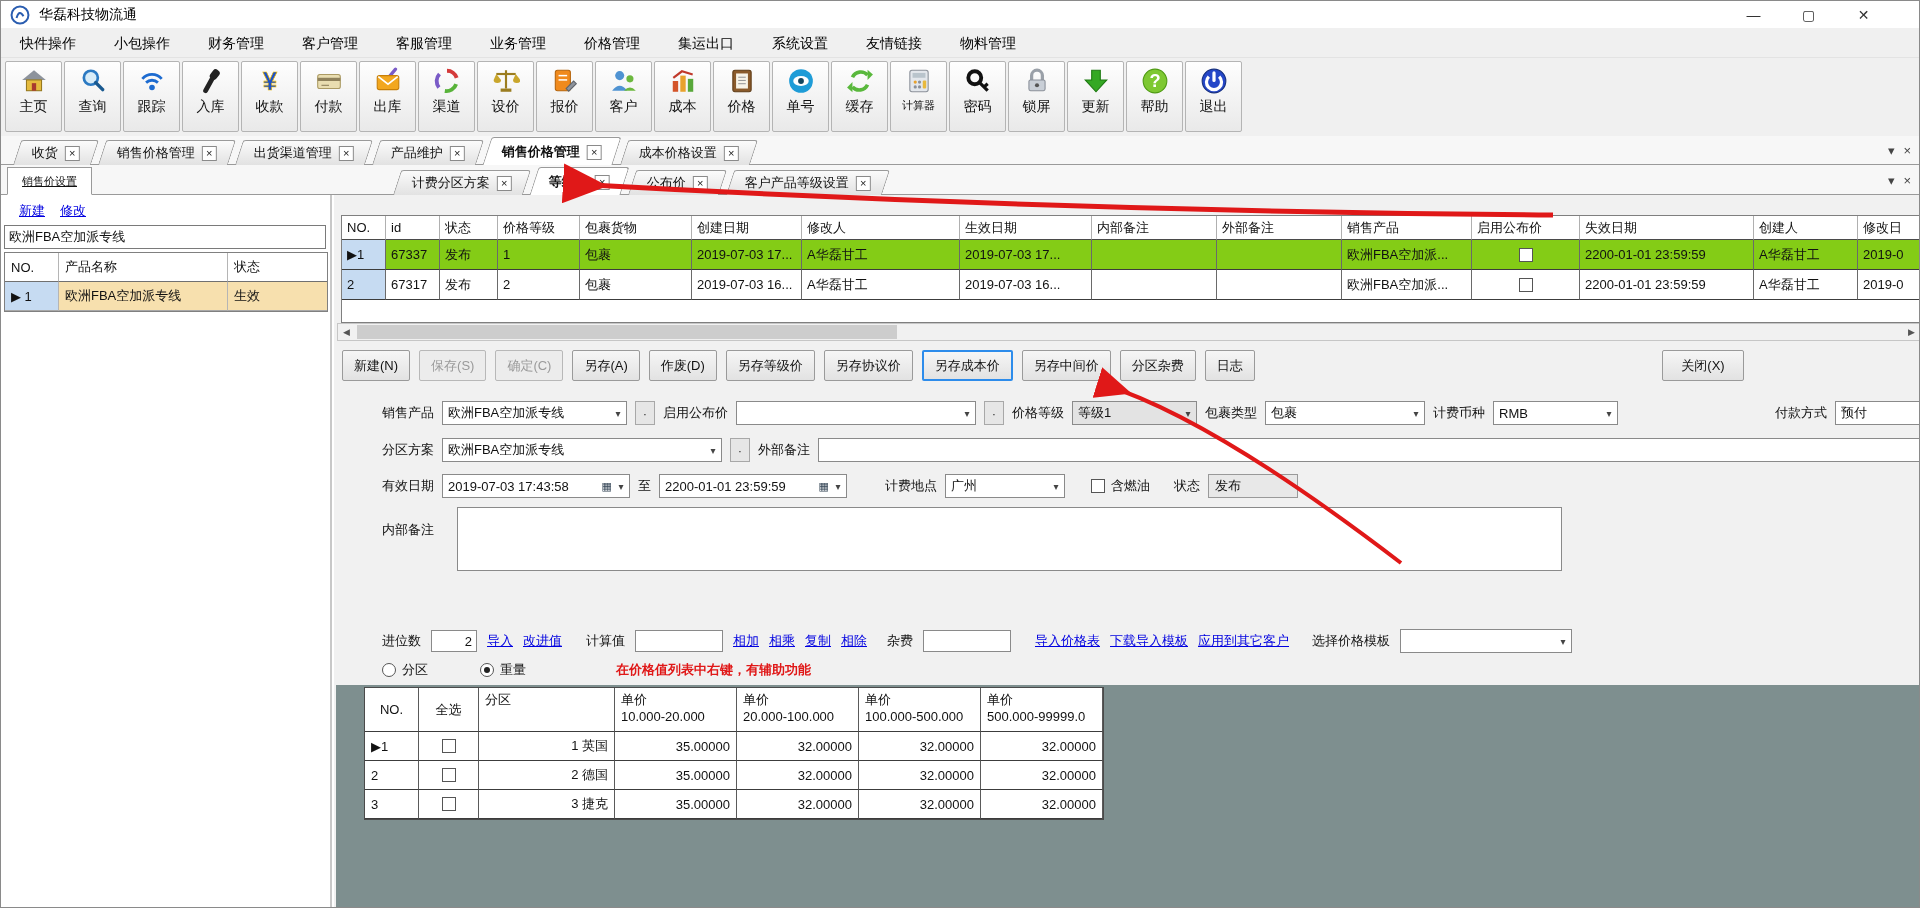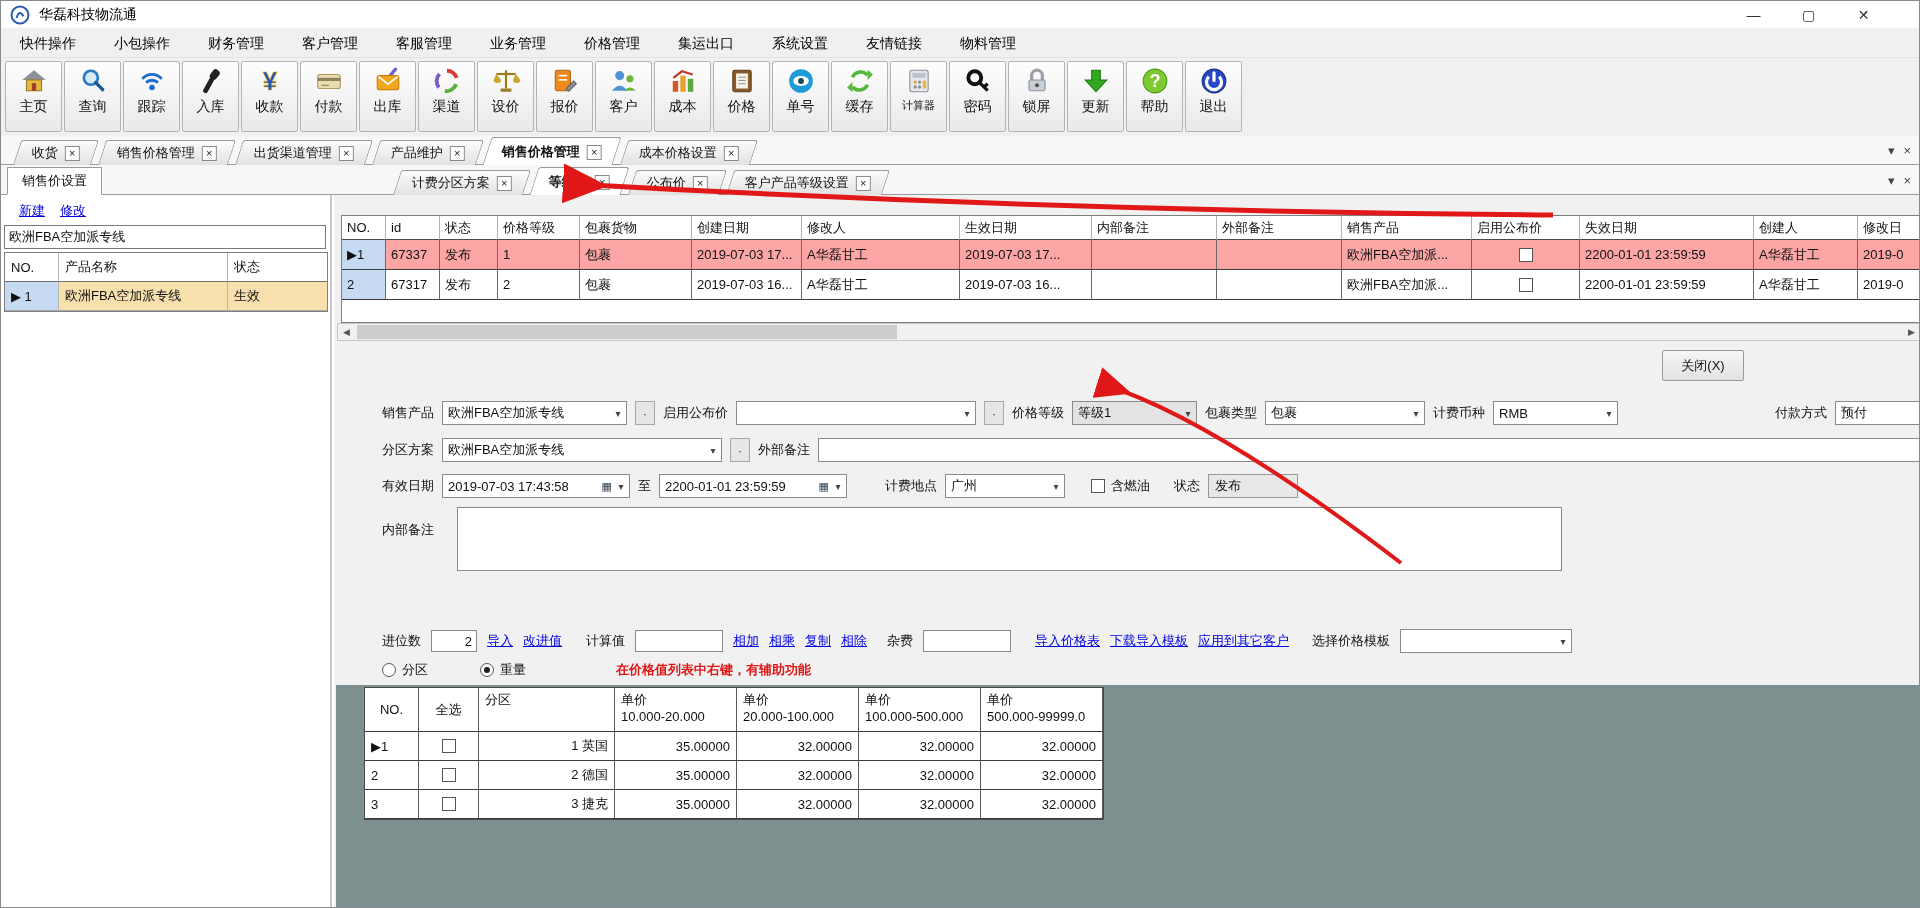--- a/index.html
+++ b/index.html
@@ -43,21 +43,21 @@
     background:linear-gradient(#fbfbfb,#e2e2e2);transform:skewX(-18deg);
     display:flex;align-items:center;padding:0 14px;}
   .tab .tin{transform:skewX(18deg);display:flex;align-items:center;gap:7px;white-space:nowrap;font-size:13px;}
   .tab.active{background:#fff;height:28px;z-index:2;}
   .tab.active .tin{font-weight:bold;}
   .tclose{width:15px;height:15px;border:1px solid #8a8a8a;background:#fff;font-size:11px;
     line-height:13px;text-align:center;color:#222;font-weight:normal;}
   .viewctl{position:absolute;right:8px;display:flex;gap:9px;align-items:center;color:#444;font-size:13px;}
   .lefttab{position:absolute;left:6px;bottom:-1px;height:28px;background:#fff;
     border:1px solid #9a9a9a;border-bottom:1px solid #fff;display:flex;align-items:center;
-    padding:0 14px;font-size:13px;z-index:2;}
+    padding:0 14px;font-size:11px;z-index:2;text-decoration:underline;}
 
   
   .leftpanel{position:absolute;left:0;top:194px;width:331px;height:714px;background:#fff;
     border-right:2px solid #c8c8c8;}
   .lp-links{padding:7px 0 0 18px;display:flex;gap:15px;}
   .link{color:#0000e0;text-decoration:underline;cursor:pointer;white-space:nowrap;}
   .lp-filter{margin:5px 3px 0 3px;width:322px;height:24px;border:1px solid #7a7a7a;
     padding:0 4px;font-size:13px;display:flex;align-items:center;background:#fff;}
   .lp-table{margin:3px 0 0 3px;width:324px;border:1px solid #808080;}
   .lp-hrow,.lp-row{display:flex;}
@@ -76,21 +76,21 @@
   .hl1{left:196px;width:26px;} .hl2{left:262px;width:55px;}
   .pb-refresh{position:absolute;left:224px;top:2px;}
   .pb-hint{position:absolute;left:328px;top:4px;color:#737373;font-weight:bold;font-size:13px;}
 
   .gridwrap{position:absolute;left:7px;top:20px;width:1582px;height:108px;background:#fff;
     border:1px solid #7f7f7f;overflow:hidden;}
   .grow{display:flex;}
   .gcell{flex:none;padding:0 5px;display:flex;align-items:center;overflow:hidden;white-space:nowrap;}
   .ghead .gcell{height:24px;border-right:1px solid #b0b0b0;border-bottom:1px solid #4a4a4a;background:#fff;}
   .gbody .gcell{height:30px;border-right:1px solid #6a6a6a;border-bottom:1px solid #3c3c3c;}
-  .grow.sel .gcell{background:#fca5a5;}
+  .grow.sel .gcell{background:#84cc16;}
   .gcell.ind{background:#c6dbf2 !important;}
   .checkbox{width:14px;height:14px;border:1px solid #555;background:#fff;margin:0 auto;}
 
   .hscroll{position:absolute;left:3px;top:128px;width:1584px;height:18px;background:#f1f1f1;
     border:1px solid #c6c6c6;display:flex;align-items:center;}
   .harrow{width:17px;height:16px;display:flex;align-items:center;justify-content:center;
     font-size:9px;color:#555;background:#f1f1f1;}
   .hthumb{height:14px;width:540px;background:#cdcdcd;margin-left:2px;}
   .htrack{flex:1;}
 
@@ -530,20 +530,33 @@
         </div>
       </div>
 
     <div class="hscroll">
       <span class="harrow">◀</span>
       <span class="hthumb"></span>
       <span class="htrack"></span>
       <span class="harrow">▶</span>
     </div>
 
+    <div class="actions" id="actions">
+        <div class="abtn">新建(N)</div>
+        <div class="abtn disabled">保存(S)</div>
+        <div class="abtn disabled">确定(C)</div>
+        <div class="abtn">另存(A)</div>
+        <div class="abtn">作废(D)</div>
+        <div class="abtn">另存等级价</div>
+        <div class="abtn">另存协议价</div>
+        <div class="abtn focused">另存成本价</div>
+        <div class="abtn">另存中间价</div>
+        <div class="abtn">分区杂费</div>
+        <div class="abtn">日志</div>
+      </div>
     <div class="abtn close-btn">关闭(X)</div>
 
     <div class="frow frow1">
       <span class="flabel">销售产品</span>
       <span class="dd" style="width:185px;">
         <span class="ddtext">欧洲FBA空加派专线</span>
           <span class="ddarrow">▾</span>
         </span>
       <span class="mini">·</span>
       <span class="flabel">启用公布价</span>

